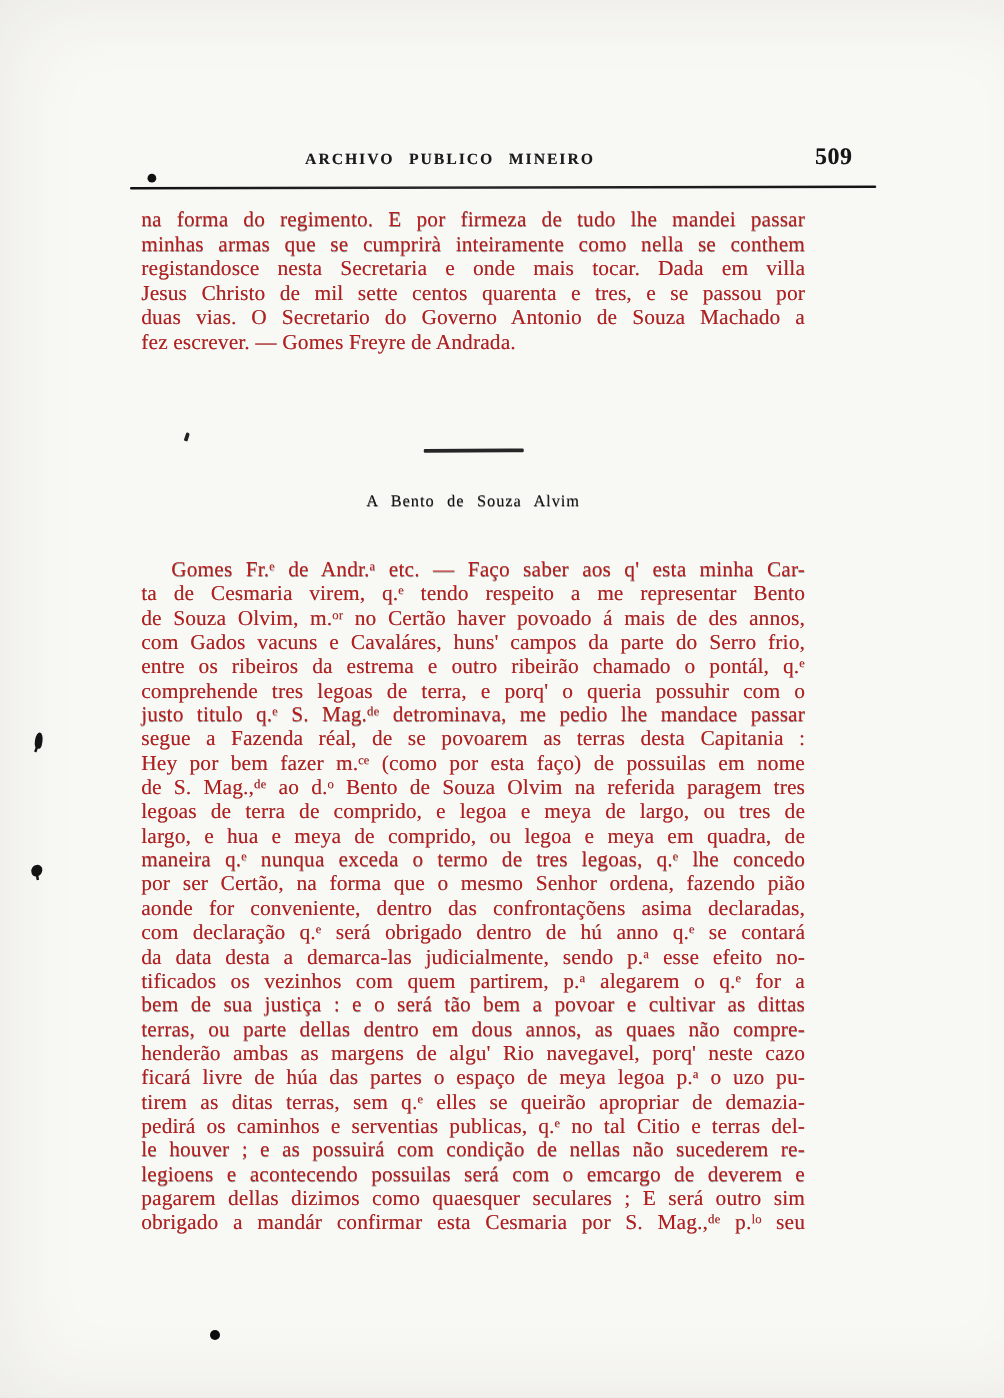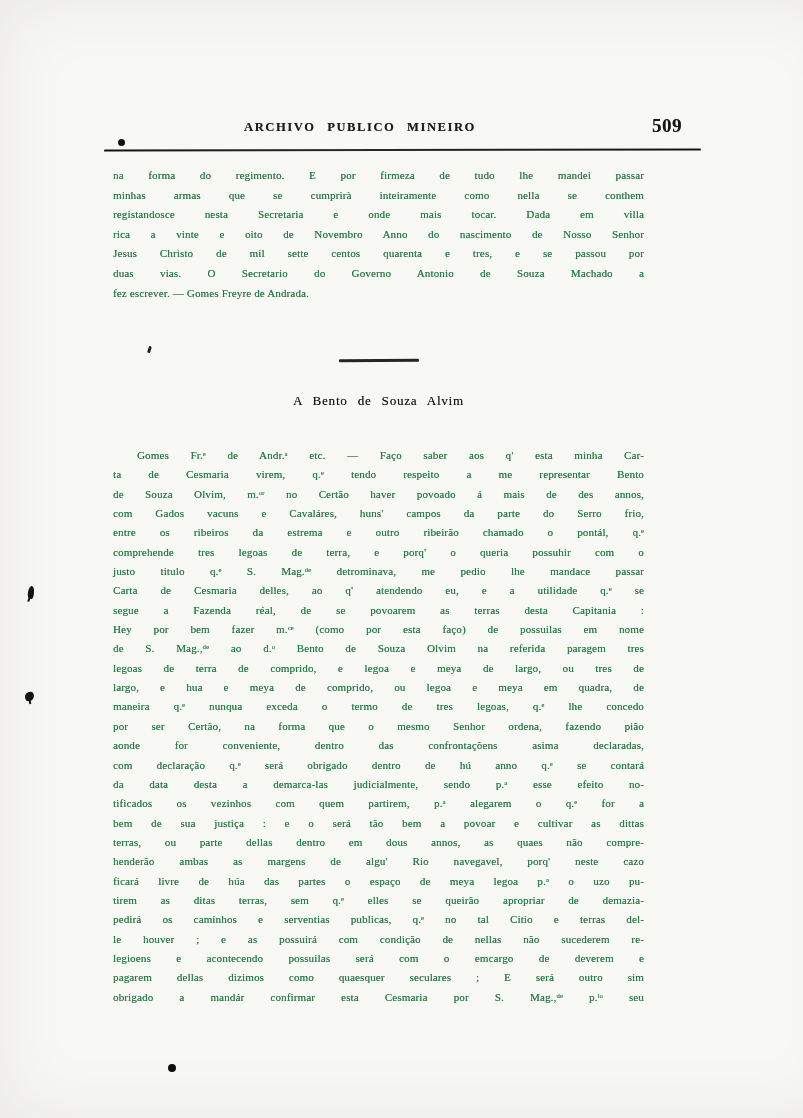--- a/index.html
+++ b/index.html
@@ -59,23 +59,23 @@
     height: 2px;
     background: linear-gradient(90deg, #111 0%, #2a2a2a 40%, #151515 100%);
     transform: rotate(-0.12deg);
     border-radius: 1px;
   }
   
   .para {
     position: absolute;
     left: 113px;
     width: 531px;
-    font-size: 11px;
+    font-size: 17px;
     letter-spacing: 0.15px;
-    color: #15803d;
+    color: #b91c1c;
     text-shadow: 0.2px 0.3px 0.45px rgba(20,20,20,0.45);
   }
   .para .text-line {
     text-align: justify;
     text-align-last: justify;
     white-space: nowrap;
   }
   .para.last-line-left .text-line:last-child {
     text-align-last: left;
   }
@@ -178,41 +178,39 @@
 
   <span class="page-number">509</span>
 
   <div class="header-dot"></div>
   <div class="header-rule"></div>
 
   <div class="para para-first last-line-left">
       <div class="text-line">na forma do regimento. E por firmeza de tudo lhe mandei passar</div>
       <div class="text-line">minhas armas que se cumprirà inteiramente como nella se conthem</div>
       <div class="text-line">registandosce nesta Secretaria e onde mais tocar. Dada em villa</div>
-      <div class="text-line">rica a vinte e oito de Novembro Anno do nascimento de Nosso Senhor</div>
       <div class="text-line">Jesus Christo de mil sette centos quarenta e tres, e se passou por</div>
       <div class="text-line">duas vias.   O Secretario do Governo Antonio de Souza Machado a</div>
       <div class="text-line">fez escrever. — Gomes Freyre de Andrada.</div>
     </div>
 
   <div class="stray-mark"></div>
 
   <div class="section-divider"></div>
 
   <h2 class="section-heading">A Bento de Souza Alvim</h2>
 
   <div class="para para-main indent-first">
       <div class="text-line">Gomes Fr.ᵉ de Andr.ᵃ etc. — Faço saber aos q' esta minha Car-</div>
       <div class="text-line">ta de Cesmaria virem, q.ᵉ tendo respeito a me representar Bento</div>
       <div class="text-line">de Souza Olvim, m.ᵒʳ no Certão haver povoado á mais de des annos,</div>
       <div class="text-line">com Gados vacuns e Cavaláres, huns' campos da parte do Serro frio,</div>
       <div class="text-line">entre os ribeiros da estrema e outro ribeirão chamado o pontál, q.ᵉ</div>
       <div class="text-line">comprehende tres legoas de terra, e porq' o queria possuhir com o</div>
       <div class="text-line">justo titulo q.ᵉ S. Mag.ᵈᵉ detrominava, me pedio lhe mandace passar</div>
-      <div class="text-line">Carta de Cesmaria delles, ao q' atendendo eu, e a utilidade q.ᵉ se</div>
       <div class="text-line">segue a Fazenda réal, de se povoarem as terras desta Capitania :</div>
       <div class="text-line">Hey por bem fazer m.ᶜᵉ (como por esta faço) de possuilas em nome</div>
       <div class="text-line">de S. Mag.,ᵈᵉ ao d.ᵒ Bento de Souza Olvim na referida paragem tres</div>
       <div class="text-line">legoas de terra de comprido, e legoa e meya de largo, ou tres de</div>
       <div class="text-line">largo, e hua e meya de comprido, ou legoa e meya em quadra, de</div>
       <div class="text-line">maneira q.ᵉ nunqua exceda o termo de tres legoas, q.ᵉ lhe concedo</div>
       <div class="text-line">por ser Certão, na forma que o mesmo Senhor ordena, fazendo pião</div>
       <div class="text-line">aonde for conveniente, dentro das confrontaçõens asima declaradas,</div>
       <div class="text-line">com declaração q.ᵉ será obrigado dentro de hú anno q.ᵉ se contará</div>
       <div class="text-line">da data desta a demarca-las judicialmente, sendo p.ᵃ esse efeito no-</div>

